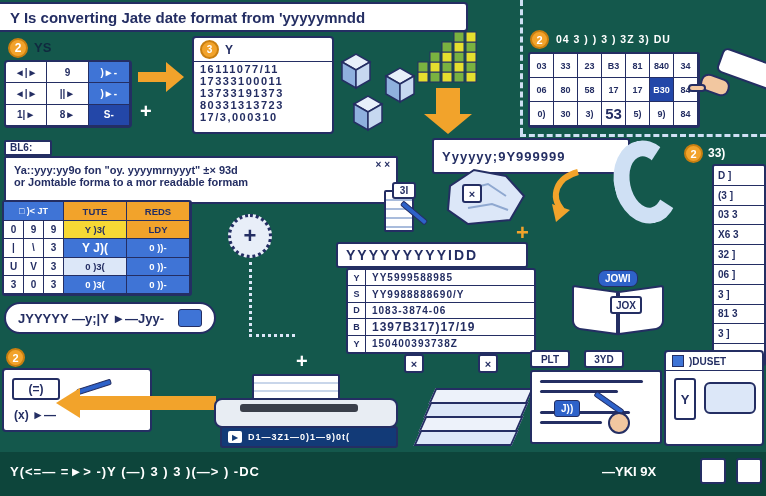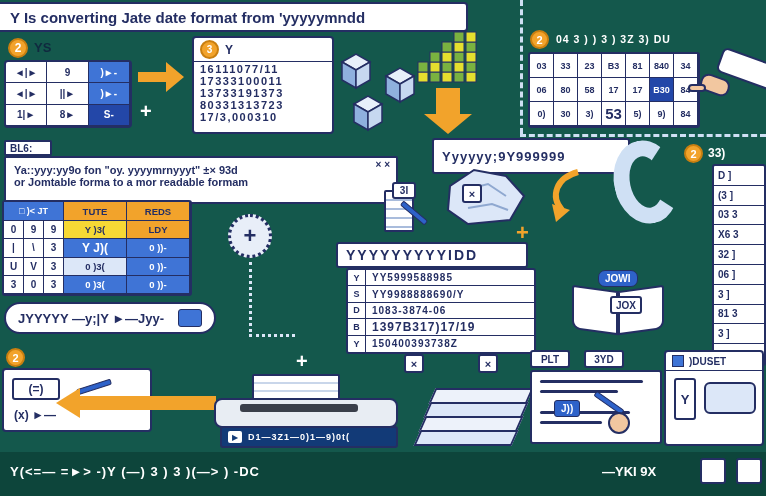--- a/index.html
+++ b/index.html
@@ -152,21 +152,21 @@
     <div class="cell" style="font-size:15px;text-align:right;">53</div>
     <div class="cell" style="font-size:9px;">5)</div>
     <div class="cell" style="font-size:9px;">9)</div>
     <div class="cell" style="font-size:9px;">84</div>
   </div>
 
   <div class="abs sleeve" style="left:718px;top:56px;width:60px;height:26px;transform:rotate(20deg);"></div>
   <div class="abs skin" style="left:700px;top:76px;width:30px;height:18px;border-radius:8px;transform:rotate(20deg);"></div>
   <div class="abs skin" style="left:688px;top:84px;width:18px;height:8px;border-radius:4px;"></div>
 
-  <div class="abs panel" style="left:4px;top:140px;width:48px;height:16px;display:flex;align-items:center;padding:0 4px;z-index:2;border-radius:2px;">
+  <div class="abs panel" style="left:4px;top:140px;width:48px;height:16px;display:flex;padding:0 4px;z-index:2;border-radius:2px;">
     <span class="b" style="font-size:10px;">BL6:</span>
   </div>
   <div class="abs panel" style="left:4px;top:156px;width:394px;height:48px;border-radius:2px;padding:6px 8px 0;">
     <div class="inabs b" style="right:6px;top:1px;font-size:10px;">× ×</div>
     <div class="b" style="font-size:11px;">Ya::yyy:yy9o fon "oy. yyyymrnyyyt" ±× 93d</div>
     <div class="b" style="font-size:11px;">or Jomtable forma to a mor readable formam</div>
   </div>
 
   <div class="abs panel" style="left:432px;top:138px;width:198px;height:34px;display:flex;align-items:center;padding:16px 8px;">
     <span class="b" style="font-size:13px;letter-spacing:1px;">Yyyyyy;9Y999999</span>

